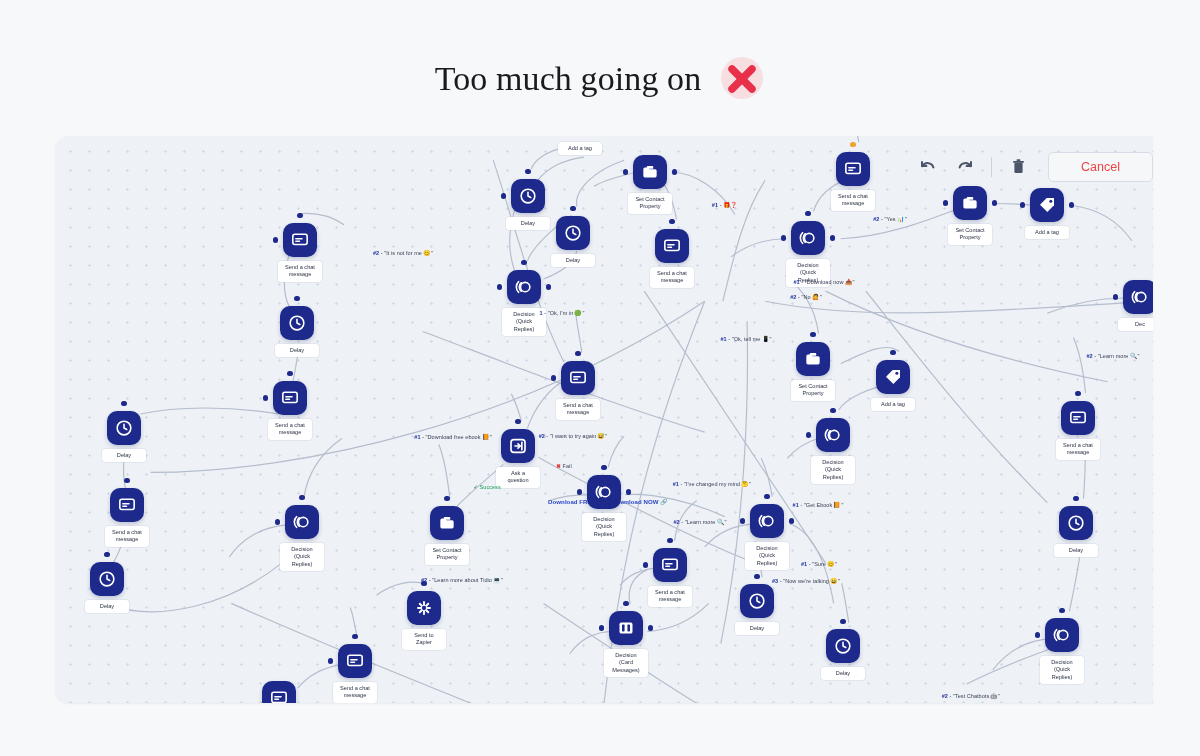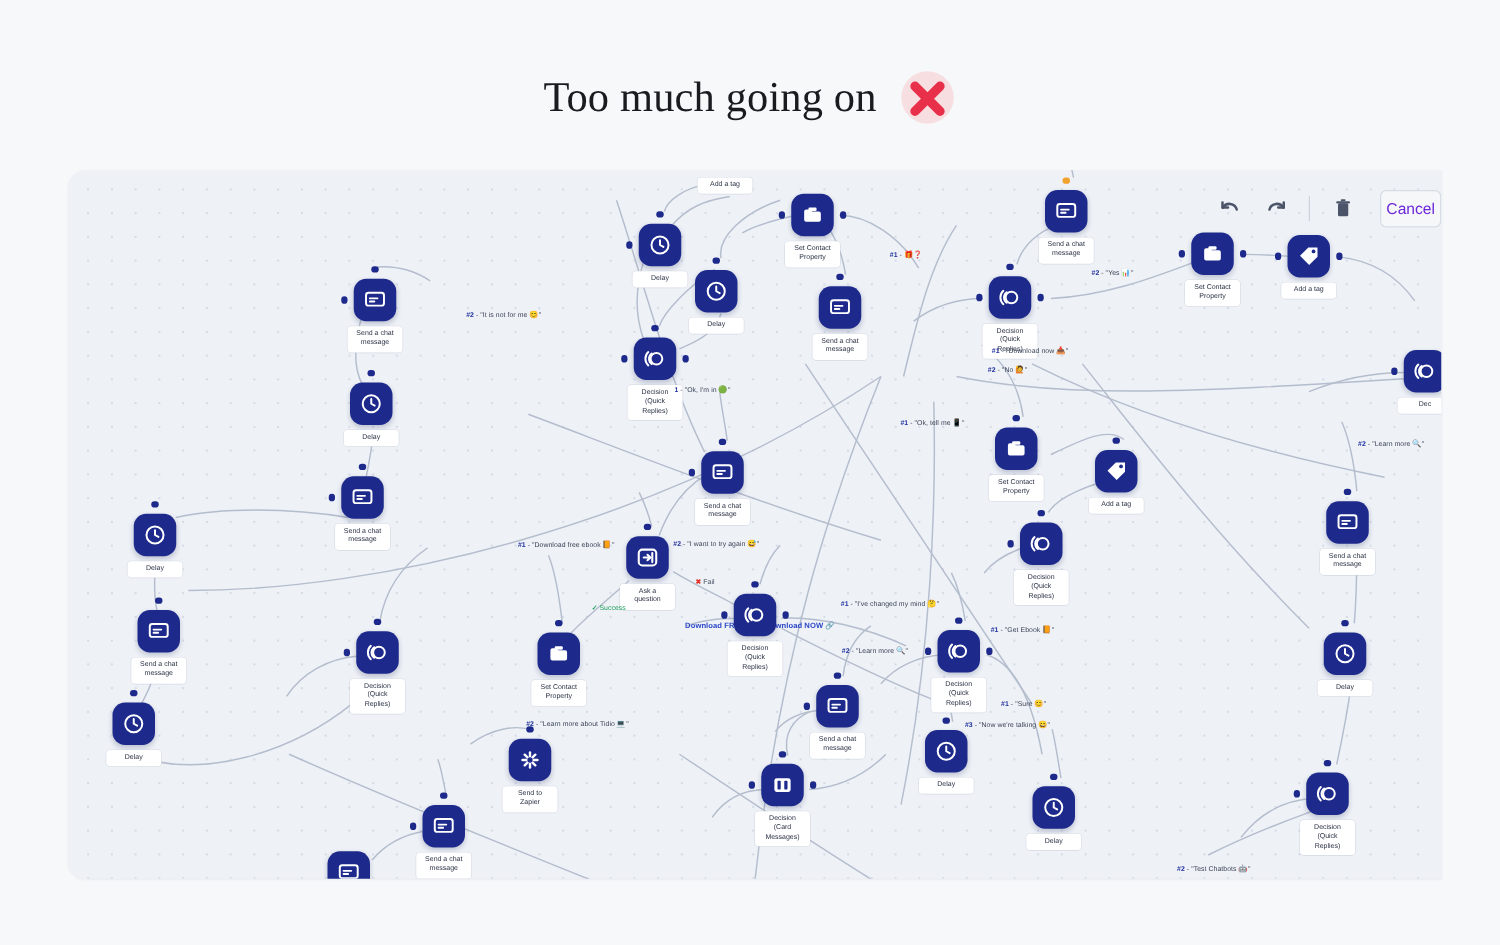--- a/index.html
+++ b/index.html
@@ -74,27 +74,27 @@
   #toolbar .tbtn {
     width: 24px; height: 24px;
     display: flex; align-items: center; justify-content: center;
     cursor: pointer;
   }
   #toolbar .divider {
     width: 1px; height: 20px; background: #ccd3df;
   }
   #toolbar .cancel-btn {
     height: 30px;
-    padding: 0 4px;
+    padding: 0 32px;
     display: flex; align-items: center;
     background: #f6f7f9;
     border: 1px solid #d7dde7;
     border-radius: 5px;
     font-size: 12.5px;
-    color: #6d28d9;
+    color: #ef4444;
     white-space: nowrap;
     margin-left: 4px;
   }
 
   
   #edges { position: absolute; inset: 0; z-index: 5; }
   #edges path { fill: none; stroke: #b4bdcd; stroke-width: 1.15px; }
 
   
   .node {

